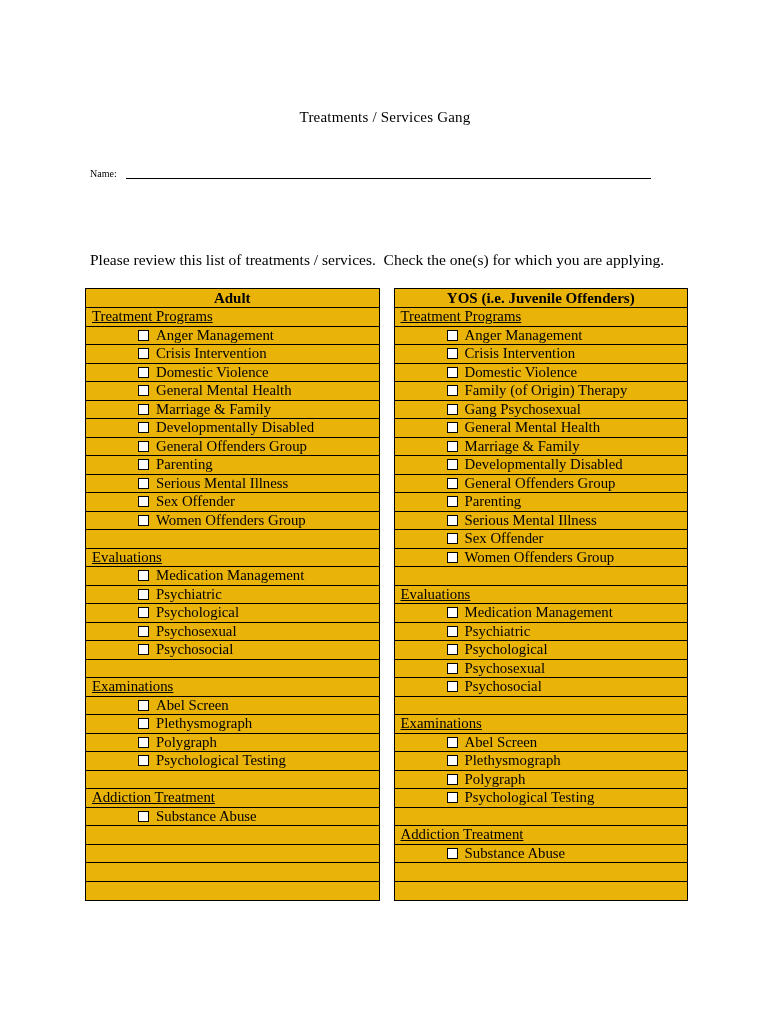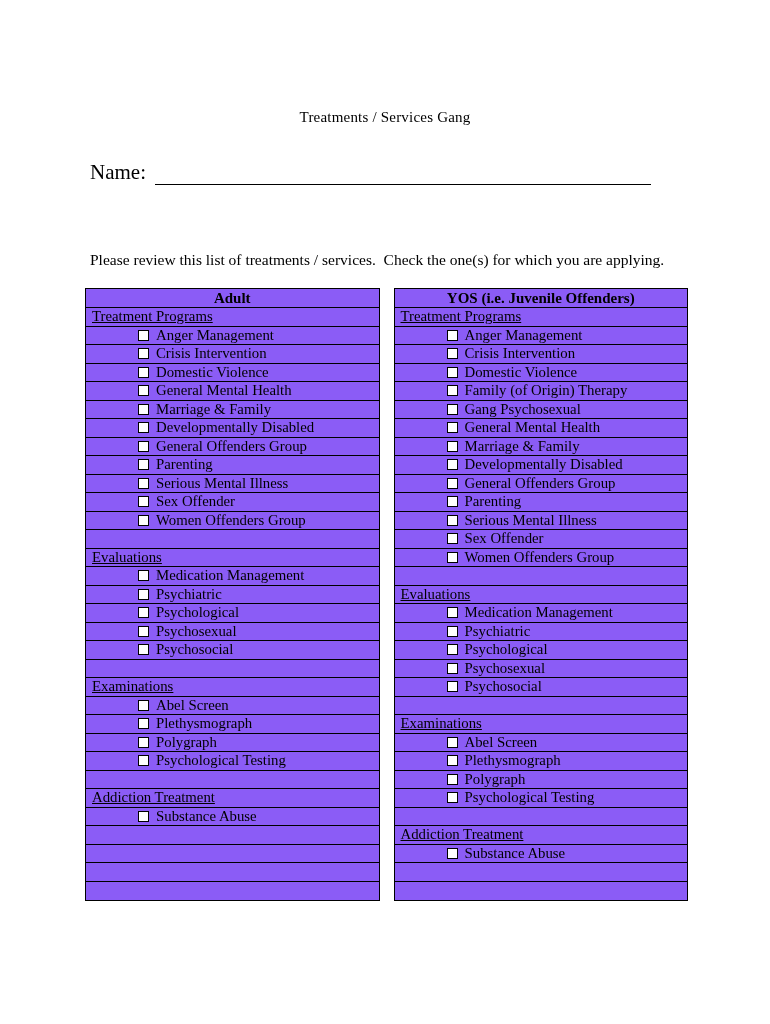--- a/index.html
+++ b/index.html
@@ -8,36 +8,36 @@
     width:770px; height:1024px; position:relative;
     font-family:"Liberation Serif", serif; color:#000;
   }
   .page { position:absolute; inset:0; background:#fff; overflow:hidden; }
   .title {
     position:absolute; top:109px; left:0; width:100%;
     text-align:center; font-size:15px; letter-spacing:0.2px;
   }
   .field-row {
     position:absolute; left:90px; width:561px;
-    display:flex; align-items:flex-end; font-size:21px;
+    display:flex; align-items:flex-end; font-size:10px;
   }
   .field-row.name { top:160px; }
   .field-row.date { top:196px; }
   .field-line {
     flex:1; border-bottom:1px solid #000; margin-left:9px; height:19px;
   }
   .instruction {
     position:absolute; top:251px; left:90px; width:610px;
     font-size:15.5px; white-space:pre-wrap;
   }
   .tables {
     position:absolute; top:288px; left:85px; width:603px;
     display:flex; gap:14px;
   }
-  .col-table { flex:1; border:1px solid #000; background:#8b5cf6; }
+  .col-table { flex:1; border:1px solid #000; background:#eab308; }
   .col-header {
     height:19px; line-height:19px; text-align:center;
     font-weight:bold; font-size:15px; border-bottom:1px solid #000;
   }
   .row {
     height:18.5px; border-bottom:1px solid #000;
     display:flex; align-items:center; font-size:14.8px; line-height:1;
   }
   .row:last-child { border-bottom:none; }
   .row.section { padding-left:6px; }

